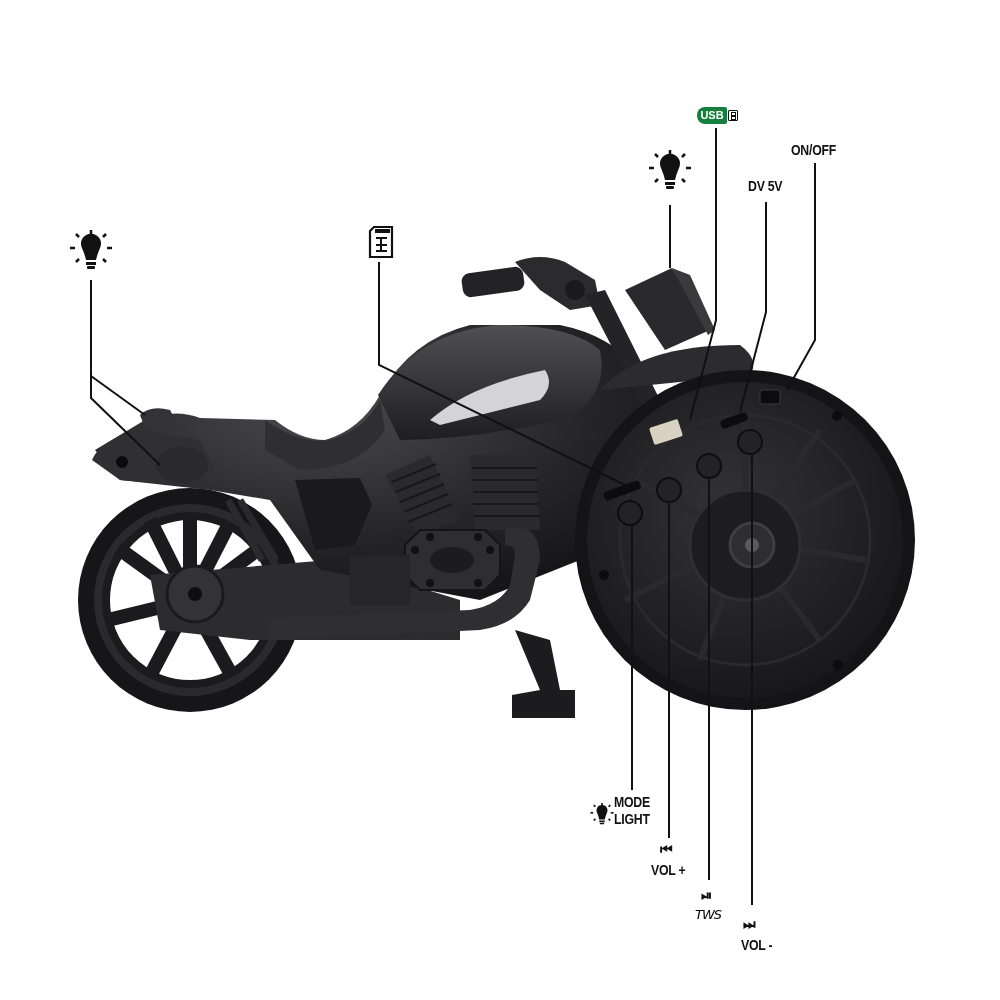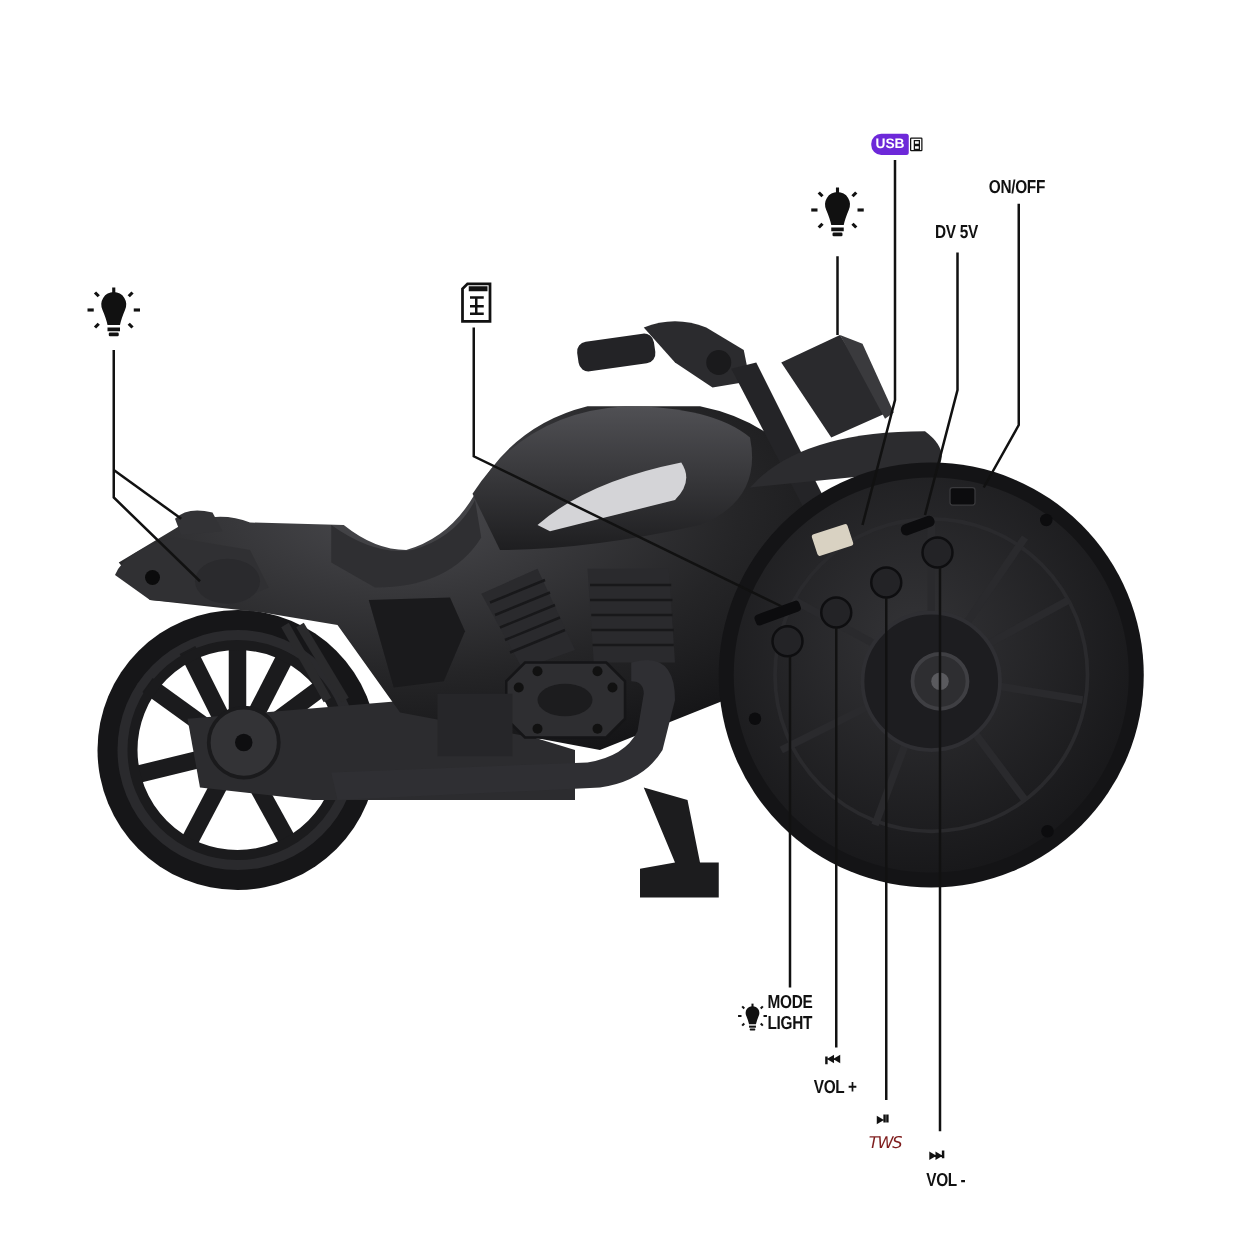--- a/index.html
+++ b/index.html
@@ -5,29 +5,29 @@
   html, body { margin: 0; padding: 0; background: #ffffff; }
   body { width: 1000px; height: 1000px; position: relative; overflow: hidden;
          font-family: "Liberation Sans", sans-serif; }
   .stage { position: absolute; left: 0; top: 0; width: 1000px; height: 1000px; }
   .label { position: absolute; font-family: "Liberation Sans", sans-serif; font-weight: 700;
            color: #111; font-size: 15px; letter-spacing: -0.3px; line-height: 18px;
            transform: scaleX(0.82); transform-origin: left top; white-space: nowrap; }
   .glyph { position: absolute; color: #111; font-size: 14px; font-weight: 700; letter-spacing: -2px;
            font-family: "DejaVu Sans", sans-serif; }
   .usb-badge { position: absolute; left: 697px; top: 107px; height: 17px; width: 44px; }
-  .usb-pill { position: absolute; left: 0; top: 0; width: 30px; height: 17px; background: #6d28d9;
+  .usb-pill { position: absolute; left: 0; top: 0; width: 30px; height: 17px; background: #15803d;
               border-radius: 8px 2px 2px 8px; color: #fff; font-size: 11px; font-weight: 700;
               line-height: 17px; text-align: center; font-family: "Liberation Sans", sans-serif; }
   .usb-plug { position: absolute; left: 31px; top: 3px; width: 10px; height: 11px; border: 1.5px solid #111;
               box-sizing: border-box; border-radius: 1px; }
   .usb-plug::before, .usb-plug::after { content: ""; position: absolute; left: 2px; width: 3px; height: 2px; border: 1px solid #111; }
   .usb-plug::before { top: 1px; } .usb-plug::after { top: 5px; }
   .tws { position: absolute; font-family: "DejaVu Sans", sans-serif; font-size: 13px; font-weight: 400;
-         color: #7f1d1d; letter-spacing: -1px; font-style: italic; }
+         color: #000000; letter-spacing: -1px; font-style: italic; }
 </style>
 </head>
 <body>
 
 <div class="stage">
 <svg width="1000" height="1000" viewBox="0 0 1000 1000" xmlns="http://www.w3.org/2000/svg">
   <defs>
     <radialGradient id="bodyG" cx="0.4" cy="0.3" r="0.8">
       <stop offset="0" stop-color="#4a4a4e"></stop>
       <stop offset="0.6" stop-color="#252527"></stop>

